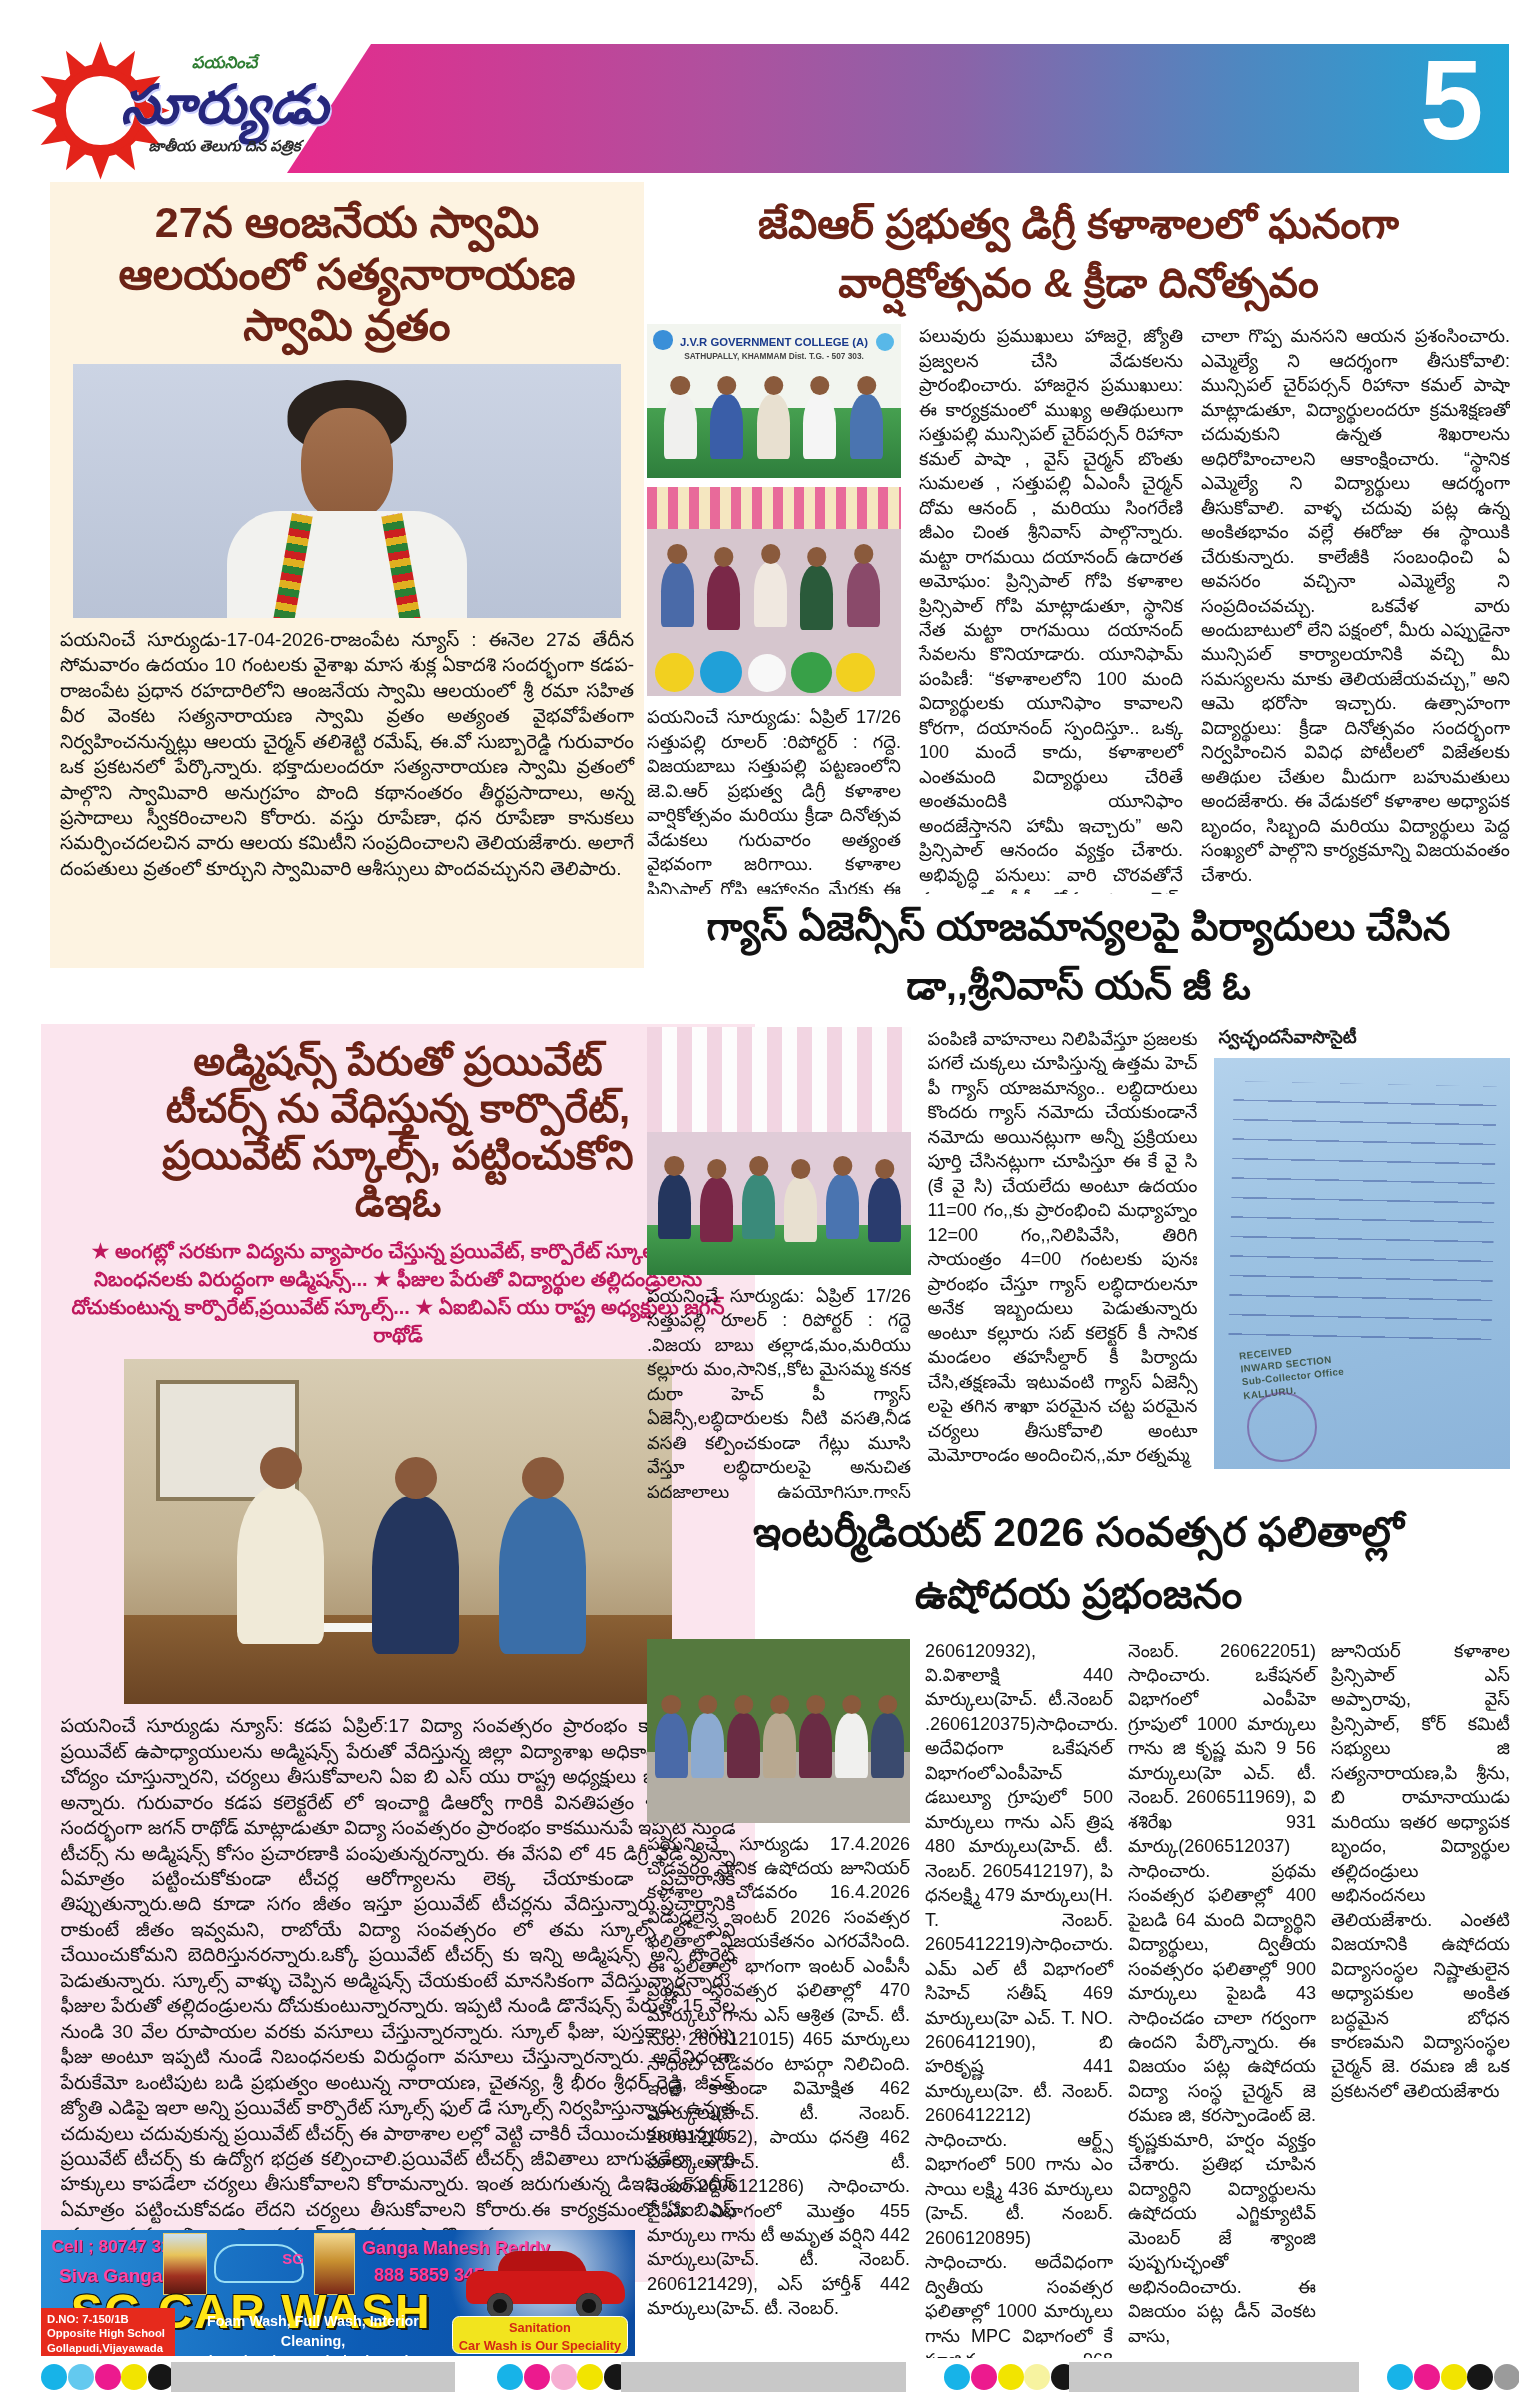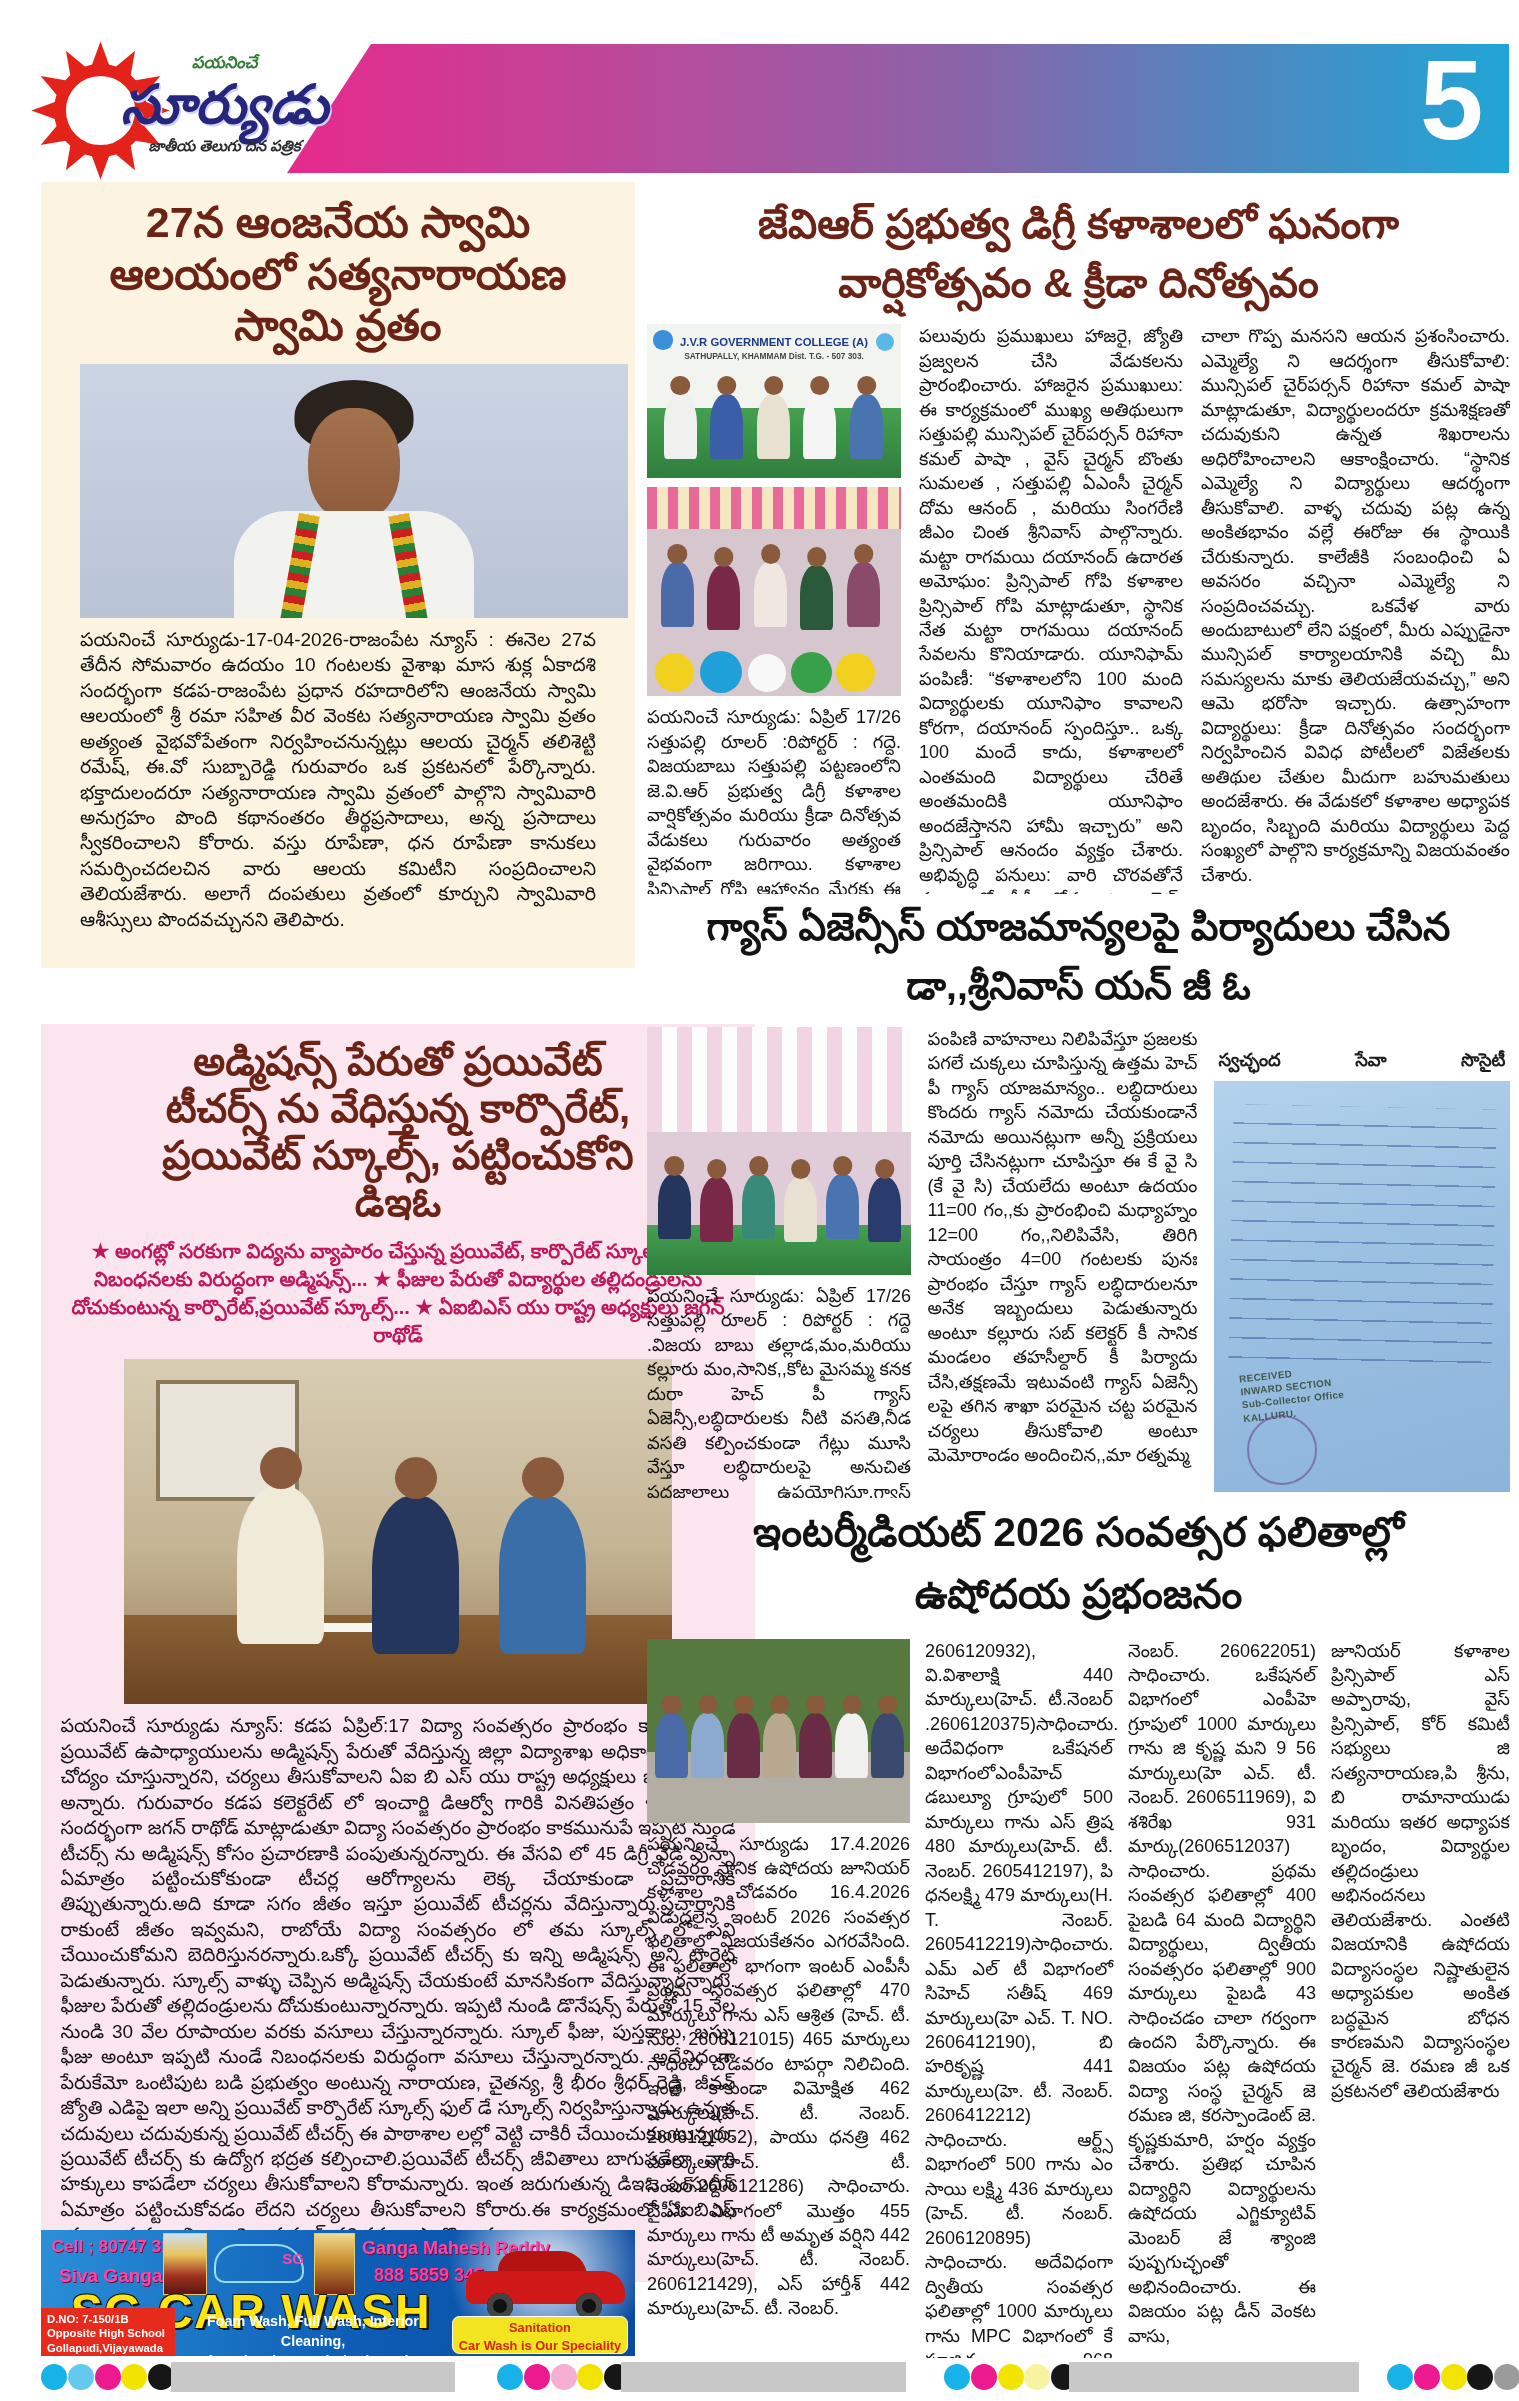--- a/index.html
+++ b/index.html
@@ -22,22 +22,22 @@
   
   .hl{margin:0;text-align:center;font-weight:bold;}
   .hl span{display:block;}
   .maroon{color:#6b2316;}
   .blackhl{color:#131313;}
   .body-text{margin:9px 0 0 0;font-size:19px;line-height:1.34;text-align:justify;color:#131313;}
   .col-text{font-size:18px;line-height:1.36;text-align:justify;color:#131313;}
   .photo{position:relative;overflow:hidden;}
 
   
-  .art1{position:absolute;left:41px;top:182px;width:594px;height:786px;background:#fdf3e1;
-        padding:15px 39px;box-sizing:border-box;overflow:hidden;}
+  .art1{position:absolute;left:50px;top:182px;width:594px;height:786px;background:#fdf3e1;
+        padding:15px 10px;box-sizing:border-box;overflow:hidden;}
   .art1 .hl{font-size:43px;line-height:1.2;}
   .photo-portrait{width:548px;height:254px;margin:12px auto 0;
         background:linear-gradient(180deg,#ccd4e4 0%,#b9c3d6 100%);}
   .man-hair{position:absolute;left:50%;transform:translateX(-50%);top:16.5px;width:119px;height:72px;
         background:#29221d;border-radius:50% 50% 42% 42%;}
   .man-face{position:absolute;left:50%;transform:translateX(-50%);top:44px;width:92px;height:114px;
         background:linear-gradient(#a4714e,#8e5c3c);border-radius:46%;}
   .man-body{position:absolute;left:50%;transform:translateX(-50%);top:147px;width:240px;height:113px;
         background:#f2f2ef;border-radius:53px 53px 0 0;}
   .garland{position:absolute;top:150px;width:21px;height:113px;
@@ -132,22 +132,22 @@
   .gas .hl{font-size:39px;line-height:1.5;}
   .gas-row{display:flex;gap:16.5px;margin-top:12px;}
   .gas-c1{width:264px;flex:none;}
   .gas-c2{width:270px;flex:none;}
   .gas-c3{flex:1;}
   .photo-gas{width:264px;height:248px;background:#e0ccd8;}
   .gas-tent{position:absolute;left:0;top:0;width:100%;height:105px;
       background:repeating-linear-gradient(90deg,#f2d5e2 0 15px,#fdfdfd 15px 30px);}
   .gas-floor{position:absolute;left:0;bottom:0;width:100%;height:50px;
       background:linear-gradient(#46a050,#2e7e3c);}
-  .letter-head{display:flex;justify-content:space-between;font-size:18px;font-weight:bold;
-      color:#1c1c1c;padding:0 4.5px;margin-top:23px;}
+  .letter-head{display:flex;font-size:18px;font-weight:bold;
+      color:#1c1c1c;padding:0 4.5px;}
   .photo-letter{width:100%;height:411px;margin-top:6px;
       background:linear-gradient(165deg,#b4d2ec 0%,#9cc2e2 40%,#8cb4da 100%);}
   .photo-letter::before{content:"";position:absolute;left:16.5px;right:16.5px;top:25.5px;bottom:120px;
       background:repeating-linear-gradient(180deg,transparent 0 18px,rgba(26,46,130,.38) 18px 19.5px);
       transform:rotate(1.2deg);}
   .stamp{position:absolute;left:27px;bottom:72px;transform:rotate(-6deg);
       font-size:9.8px;font-weight:bold;color:#41584b;line-height:1.35;letter-spacing:0.4px;}
   .seal{position:absolute;left:33px;bottom:7.5px;width:66px;height:66px;border-radius:50%;
       border:2.3px double rgba(110,60,140,.55);}
 

